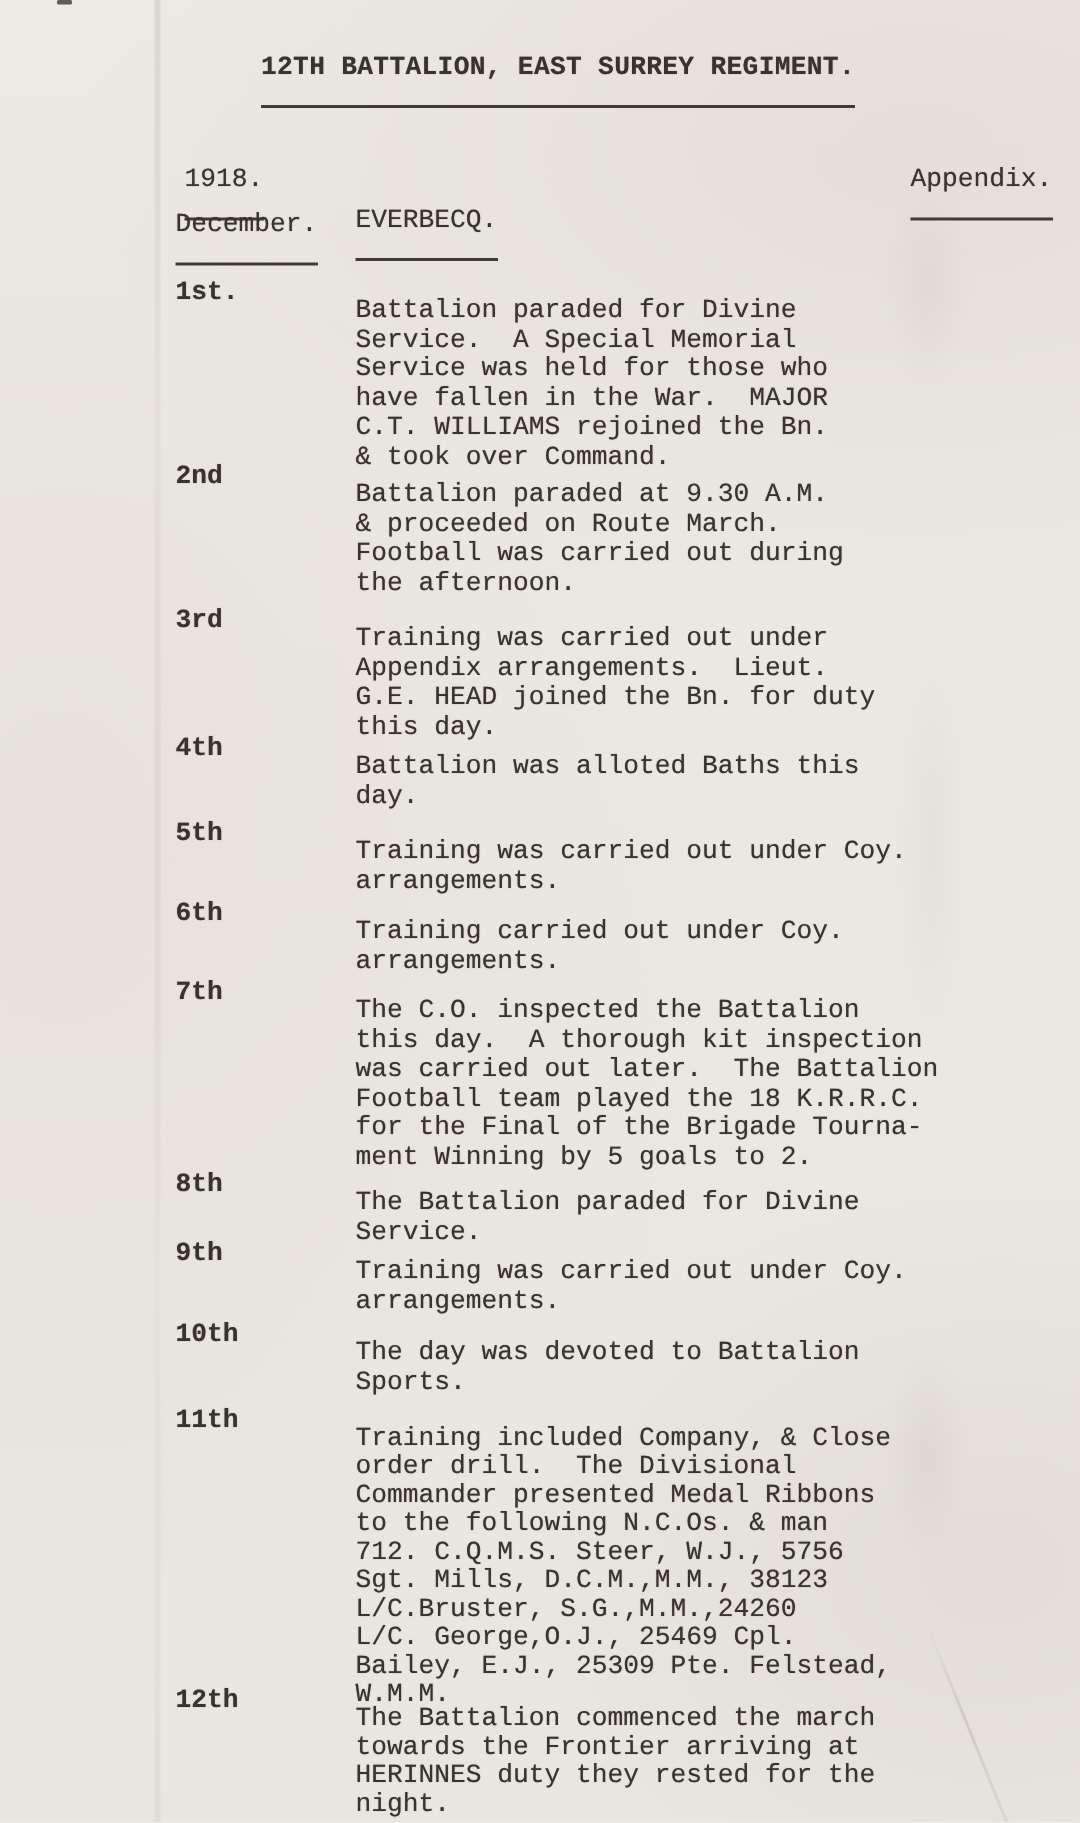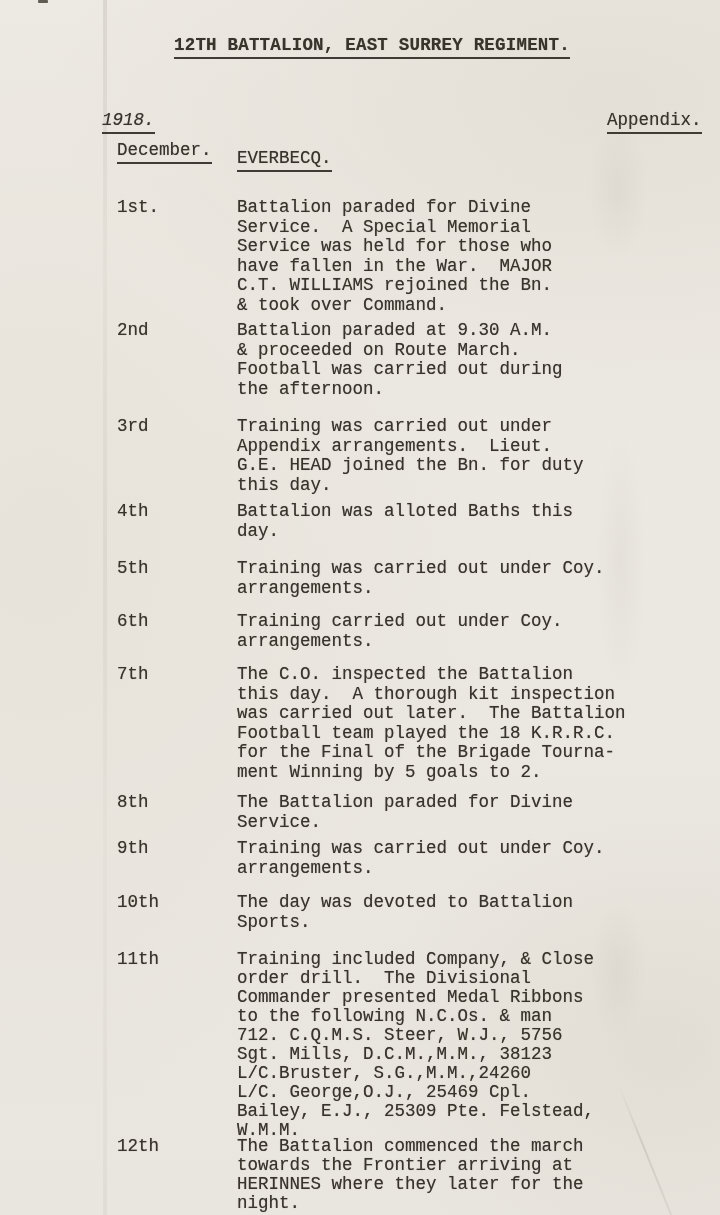--- a/index.html
+++ b/index.html
@@ -17,25 +17,25 @@
     font-family: "Liberation Mono", "DejaVu Sans Mono", monospace;
     font-size: 17.5px;
     line-height: 19.5px;
     color: var(--ink, #38332b);
     text-shadow: 0 0 0.7px rgba(56,51,43,0.55);
   }
   .abs { position: absolute; }
   .ul {
     display: inline-block;
     border-bottom: 2.5px solid rgba(50,45,38,0.92);
-    padding-bottom: 1px;
+    padding-bottom: 14px;
   }
   .title { font-weight: bold; letter-spacing: 0.2px; }
   .entry { position: absolute; left: 0; width: 720px; }
-  .entry .date { position: absolute; left: 117px; top: 12px; white-space: pre; }
+  .entry .date { position: absolute; left: 117px; top: 0; white-space: pre; font-weight: bold; }
   .entry .body { position: absolute; left: 237px; top: 12px; white-space: pre; }
   .tight { line-height: 19px; }
   
   .mark-top {
     left: 38px; top: 0; width: 10px; height: 3px;
     background: #47423a; border-radius: 1px; opacity: .85;
   }
   .fold-line {
     left: 103px; top: 0; width: 4px; height: 100%;
     background: linear-gradient(180deg,
@@ -65,31 +65,31 @@
   <div class="abs fold-line"></div>
   <div class="abs crease-br"></div>
   <div class="abs smudge s1"></div>
   <div class="abs smudge s2"></div>
   <div class="abs smudge s3"></div>
 
   <div class="abs" style="left:174px; top:36px;">
     <span class="title ul">12TH BATTALION, EAST SURREY REGIMENT.</span>
   </div>
 
-  <div class="abs" style="left:102px; top:111px;font-style:italic;">
+  <div class="abs" style="left:123px; top:111px;">
     <span class="ul">1918.</span>
   </div>
   <div class="abs" style="left:607px; top:111px;">
     <span class="ul">Appendix.</span>
   </div>
 
   <div class="abs" style="left:117px; top:141px;">
     <span class="ul">December.</span>
   </div>
-  <div class="abs" style="left:237px; top:149px;">
+  <div class="abs" style="left:237px; top:138px;">
     <span class="ul">EVERBECQ.</span>
   </div>
 
   <div class="entry" style="top:186px">
     <div class="date">1st.</div>
     <div class="body">Battalion paraded for Divine
 Service.  A Special Memorial
 Service was held for those who
 have fallen in the War.  MAJOR
 C.T. WILLIAMS rejoined the Bn.
@@ -169,17 +169,17 @@
 L/C.Bruster, S.G.,M.M.,24260
 L/C. George,O.J., 25469 Cpl.
 Bailey, E.J., 25309 Pte. Felstead,
 W.M.M.</div>
   </div>
 
   <div class="entry tight" style="top:1125px">
     <div class="date">12th</div>
     <div class="body">The Battalion commenced the march
 towards the Frontier arriving at
-HERINNES where they later for the
+HERINNES duty they rested for the
 night.</div>
   </div>
 
 </div>
 
 </body></html>

